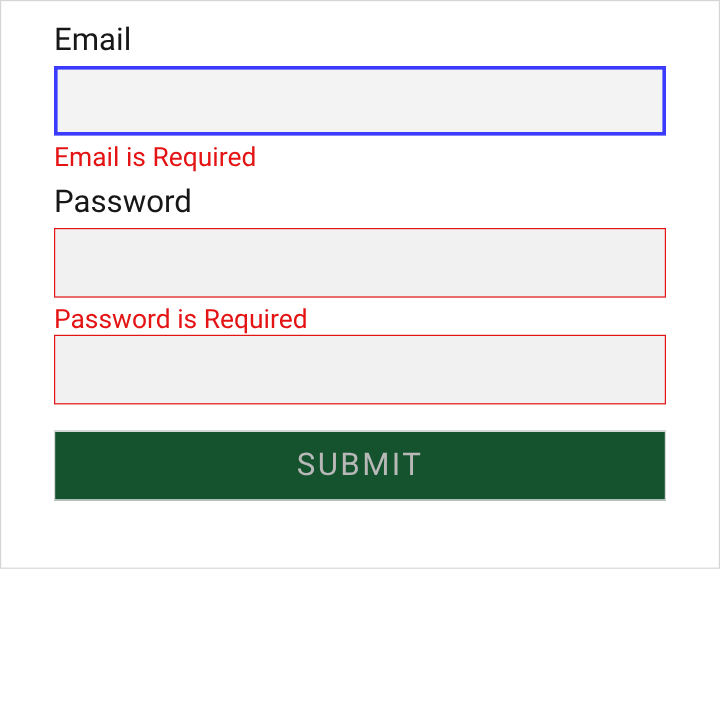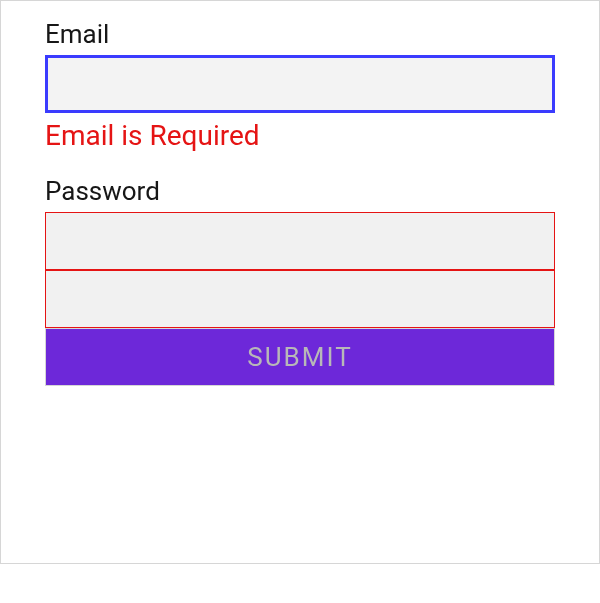--- a/index.html
+++ b/index.html
@@ -8,30 +8,30 @@
       padding: 0;
     }
     html, body {
       width: 600px;
       height: 603px;
       font-family: -apple-system, BlinkMacSystemFont, "Segoe UI", Roboto, Helvetica, Arial, sans-serif;
       background: #fff;
     }
     .frame {
       width: 600px;
-      height: 564px;
+      height: 474px;
       border: 1px solid #d6d6d6;
       padding: 18px 44px 30px 44px;
       display: flex;
       flex-direction: column;
     }
     .field-label {
       font-size: 26px;
       color: #171717;
-      margin-top: 24px;
+      margin-top: 10px;
       margin-bottom: 6px;
       font-weight: 400;
     }
     .field-label:first-of-type {
       margin-top: 0;
     }
     .text-input {
       width: 100%;
       height: 58px;
       background: #f1f1f1;
@@ -42,45 +42,47 @@
     }
     .text-input.focused {
       border: 3px solid #3a3bfe;
       background: #f3f3f3;
     }
     .text-input.error:not(.focused) {
       border: 1px solid #e51414;
     }
     .error-text {
       color: #e51414;
-      font-size: 28px;
+      font-size: 22px;
       margin-top: 6px;
       font-weight: 400;
     }
     .submit-btn {
       width: 100%;
       height: 58px;
-      background: #6d28d9;
+      margin-top: 22px;
+      background: #14532d;
       border: 1px solid #d6d6d6;
       color: #b8b8b8;
       font-size: 26px;
       letter-spacing: 2px;
       cursor: pointer;
       font-family: inherit;
     }
   </style>
 </head>
 <body>
 
 <div class="frame">
 
   <div class="field-label">Email</div>
   <input type="text" class="text-input focused error" autofocus="" placeholder="" style="">
   <div class="error-text">Email is Required</div>
 
   <div class="field-label">Password</div>
   <input type="password" class="text-input error" placeholder="" style="">
+  <div class="error-text">Password is Required</div>
 
   <input type="password" class="text-input error" placeholder="" style="">
 
   <button class="submit-btn">SUBMIT</button>
 
 </div>
 
 </body></html>

